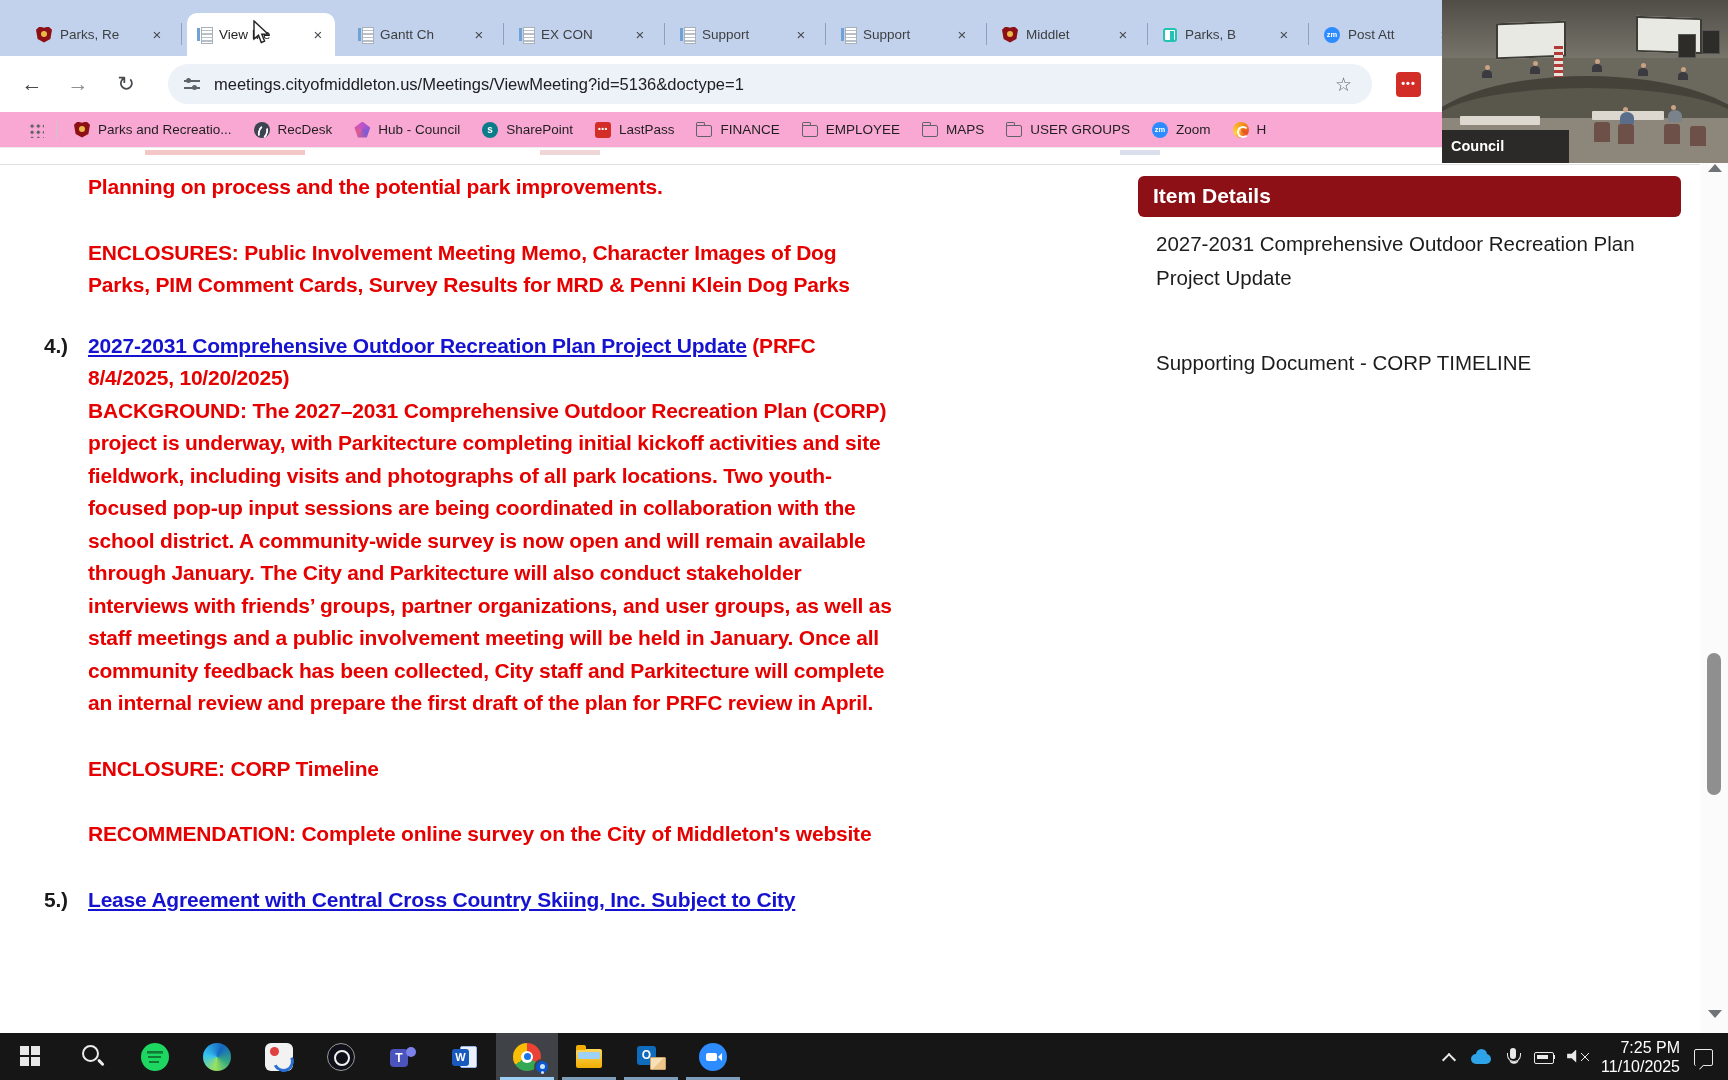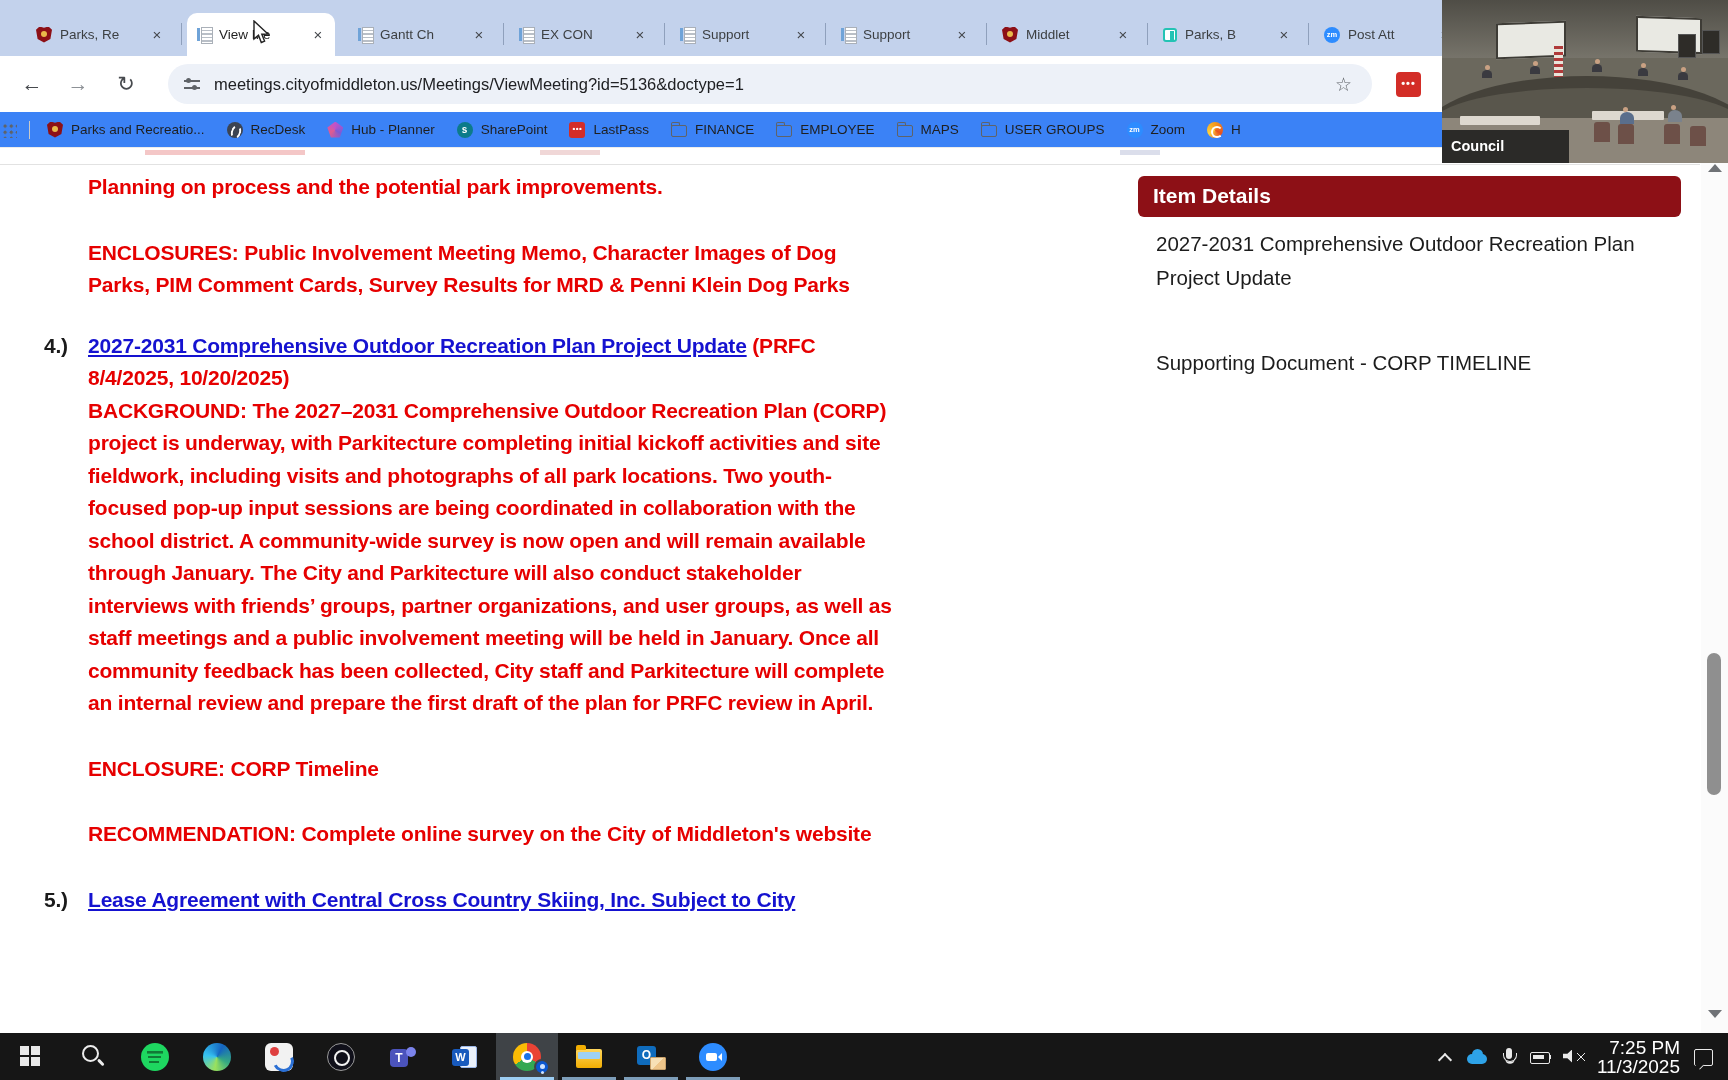--- a/index.html
+++ b/index.html
@@ -44,21 +44,21 @@
   .omnibox{position:absolute;left:168px;top:8px;width:1204px;height:40px;background:#edf1f8;border-radius:20px;display:flex;align-items:center;padding:0 16px;}
   .tune-icon{width:16px;height:14px;position:relative;flex:none;}
   .tune-icon::before{content:"";position:absolute;left:0;top:3px;width:16px;height:2px;background:#5f6368;box-shadow:0 7px 0 #5f6368;}
   .tune-icon::after{content:"";position:absolute;left:2px;top:1px;width:5px;height:5px;border-radius:50%;background:#5f6368;box-shadow:6px 7px 0 #5f6368;}
   .url-text{margin-left:14px;font-size:16.5px;color:#202124;flex:1;white-space:nowrap;overflow:hidden;}
   .star-btn{font-size:19px;color:#5f6368;flex:none;margin-right:4px;}
   .ext-lastpass{position:absolute;left:1396px;top:16px;width:25px;height:25px;background:#d32d27;border-radius:4px;color:#fff;text-align:center;line-height:22px;font-size:11px;font-weight:bold;letter-spacing:1px;}
   .ext-lastpass::after{content:"\2022\2022\2022";}
 
   
-  .bookmarksbar{position:absolute;top:112px;left:0;right:0;height:36px;background:#3b82f6;display:flex;align-items:center;padding-left:1px;border-bottom:1px solid #ececec;}
+  .bookmarksbar{position:absolute;top:112px;left:0;right:0;height:36px;background:#f9a8d4;display:flex;align-items:center;padding-left:28px;border-bottom:1px solid #ececec;}
   .apps-grid-icon{width:16px;height:16px;flex:none;background:radial-gradient(#5f6368 1.7px,transparent 1.9px);background-size:6.2px 6.2px;background-position:1px 1px;margin-right:12px;}
   .bm-divider{width:1px;height:18px;background:#c9c9c9;margin-right:6px;flex:none;}
   .bookmark{display:flex;align-items:center;padding:0 11px;height:28px;flex:none;}
   .bm-label{margin-left:8px;font-size:13.5px;color:#1f1f1f;white-space:nowrap;}
 
   
   .page{position:absolute;top:148px;left:0;right:0;bottom:47px;background:#fff;overflow:hidden;}
   .page-topline{position:absolute;top:16px;left:0;width:1700px;height:1px;background:#e2e2e2;}
   .sliver{position:absolute;top:2px;left:100px;width:1100px;height:9px;overflow:hidden;opacity:.35;}
   .sliver i{position:absolute;top:0;height:5px;background:#e06060;}
@@ -146,21 +146,21 @@
   .onedrive-icon::before{content:"";position:absolute;left:3px;top:10px;width:20px;height:10px;border-radius:8px;background:#2ea3e8;}
   .onedrive-icon::after{content:"";position:absolute;left:8px;top:5px;width:11px;height:11px;border-radius:50%;background:#2ea3e8;}
   .microphone-icon::before{content:"";position:absolute;left:10px;top:4px;width:6px;height:11px;border-radius:3px;background:#e9e9e9;}
   .microphone-icon::after{content:"";position:absolute;left:7px;top:9px;width:12px;height:8px;border:1.7px solid #e9e9e9;border-top:none;border-radius:0 0 7px 7px;box-shadow:0 4px 0 -2.3px #e9e9e9;}
   .battery-icon::before{content:"";position:absolute;left:2px;top:8px;width:18px;height:10px;border:1.6px solid #e9e9e9;border-radius:2px;background:linear-gradient(#e9e9e9,#e9e9e9) 2px 2px/11px 4px no-repeat;}
   .battery-icon::after{content:"";position:absolute;right:3px;top:11px;width:2px;height:4px;background:#e9e9e9;}
   .volume-muted-icon::before{content:"";position:absolute;left:3px;top:6px;width:13px;height:13px;background:#e9e9e9;clip-path:polygon(0 32%,35% 32%,70% 0,70% 100%,35% 68%,0 68%);}
   .volume-muted-icon::after{content:"";position:absolute;right:1px;top:9px;width:8px;height:8px;background:
     linear-gradient(45deg,transparent 44%,#e9e9e9 44% 56%,transparent 56%),
     linear-gradient(-45deg,transparent 44%,#e9e9e9 44% 56%,transparent 56%);}
-  .clock{color:#fff;font-size:19px;line-height:19px;text-align:right;margin:0 10px 0 8px;}
+  .clock{color:#fff;font-size:16px;line-height:19px;text-align:right;margin:0 10px 0 8px;}
   .action-center-icon{width:26px;height:26px;position:relative;margin-right:12px;}
   .action-center-icon::before{content:"";position:absolute;left:4px;top:5px;width:17px;height:15px;border:1.6px solid #e9e9e9;border-radius:2px;}
   .action-center-icon::after{content:"";position:absolute;left:6px;bottom:2px;width:6px;height:6px;background:#161616;border-right:1.6px solid #e9e9e9;transform:rotate(45deg);}
 
   
   .cursor{position:absolute;left:250px;top:20px;z-index:60;}
 </style>
 </head>
 <body>
 
@@ -232,21 +232,21 @@
   <div class="bookmark">
         <span class="favicon middleton-crest-icon"></span>
         <span class="bm-label">Parks and Recreatio...</span>
       </div>
       <div class="bookmark">
         <span class="favicon recdesk-globe-icon"></span>
         <span class="bm-label">RecDesk</span>
       </div>
       <div class="bookmark">
         <span class="favicon planner-icon"></span>
-        <span class="bm-label">Hub - Planner</span>
+        <span class="bm-label">Hub - Council</span>
       </div>
       <div class="bookmark">
         <span class="favicon sharepoint-icon"></span>
         <span class="bm-label">SharePoint</span>
       </div>
       <div class="bookmark">
         <span class="favicon lastpass-icon"></span>
         <span class="bm-label">LastPass</span>
       </div>
       <div class="bookmark">
@@ -380,21 +380,21 @@
         <span class="tki zoomapp-icon"></span>
       </div>
       <div class="tray">
       <span class="tray-ico chevron-up-icon"></span>
         <span class="tray-ico onedrive-icon"></span>
         <span class="tray-ico microphone-icon"></span>
         <span class="tray-ico battery-icon"></span>
         <span class="tray-ico volume-muted-icon"></span>
         <div class="clock">
         <div>7:25 PM</div>
-        <div>11/3/2025</div>
+        <div>11/10/2025</div>
       </div>
       <div class="action-center-icon"></div>
     </div>
   </div>
 
   <svg class="cursor" width="24" height="26" viewBox="0 0 24 26">
     <path d="M4 1 L4 19 L8.5 15.2 L11.3 22.5 L14.6 21.2 L11.8 14.2 L18 14 Z" fill="#fff" stroke="#222" stroke-width="1.4"></path>
   </svg>
 </div>
 

